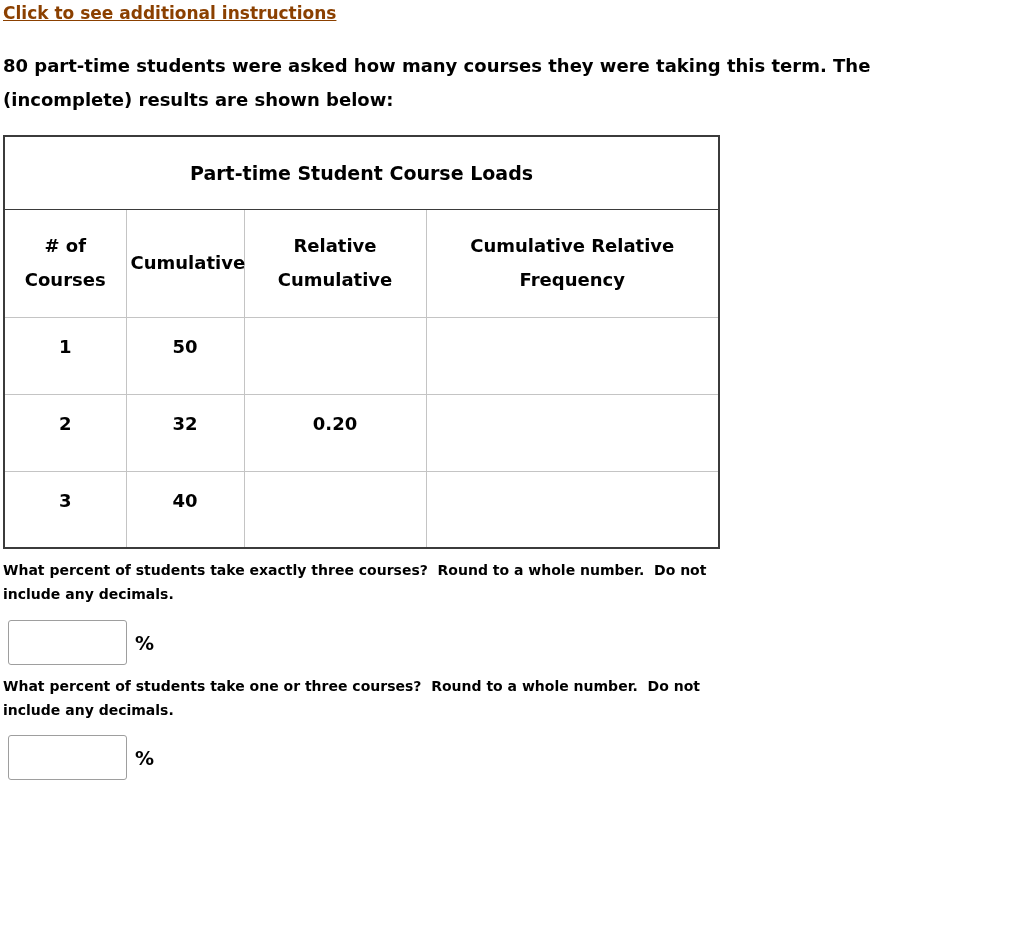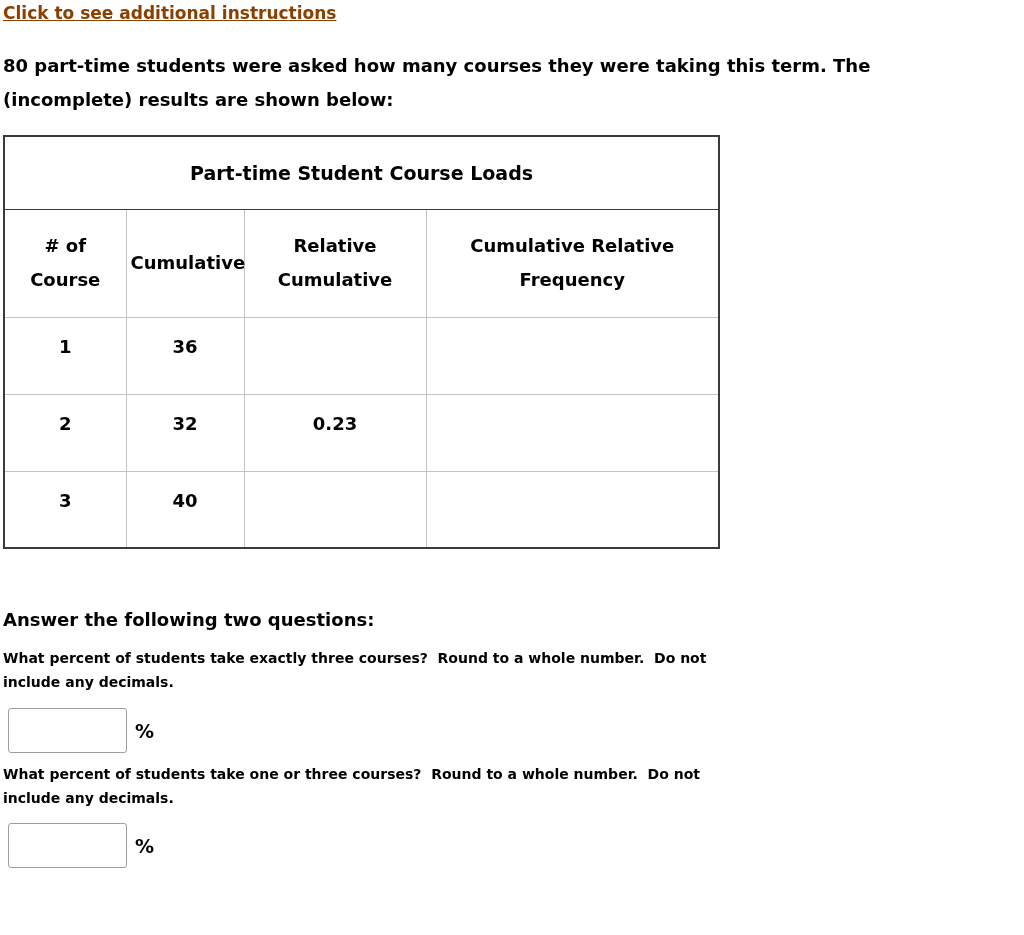--- a/index.html
+++ b/index.html
@@ -112,49 +112,48 @@
       <col style="width:122px">
       <col style="width:118px">
       <col style="width:182px">
       <col style="width:293px">
     </colgroup>
     <thead>
       <tr class="title-row">
         <th colspan="4">Part-time Student Course Loads</th>
       </tr>
       <tr class="header-row">
-        <th># of Course</th>
+        <th># of Courses</th>
         <th>Cumulative</th>
         <th>Relative Cumulative</th>
         <th>Cumulative Relative Frequency</th>
       </tr>
     </thead>
     <tbody>
       <tr>
         <td>1</td>
-        <td>36</td>
+        <td>50</td>
         <td></td>
         <td></td>
       </tr>
       <tr>
         <td>2</td>
         <td>32</td>
-        <td>0.23</td>
+        <td>0.20</td>
         <td></td>
       </tr>
       <tr>
         <td>3</td>
         <td>40</td>
         <td></td>
         <td></td>
       </tr>
     </tbody>
   </table>
 
-  <p class="answer-heading">Answer the following two questions:</p>
 
   <p class="question">What percent of students take exactly three courses?  Round to a whole number.  Do not
 include any decimals.</p>
 
   <div class="answer-row">
     <input type="text" class="answer-input" value="" style="">
     <span class="percent-sign">%</span>
   </div>
 
   <p class="question">What percent of students take one or three courses?  Round to a whole number.  Do not

